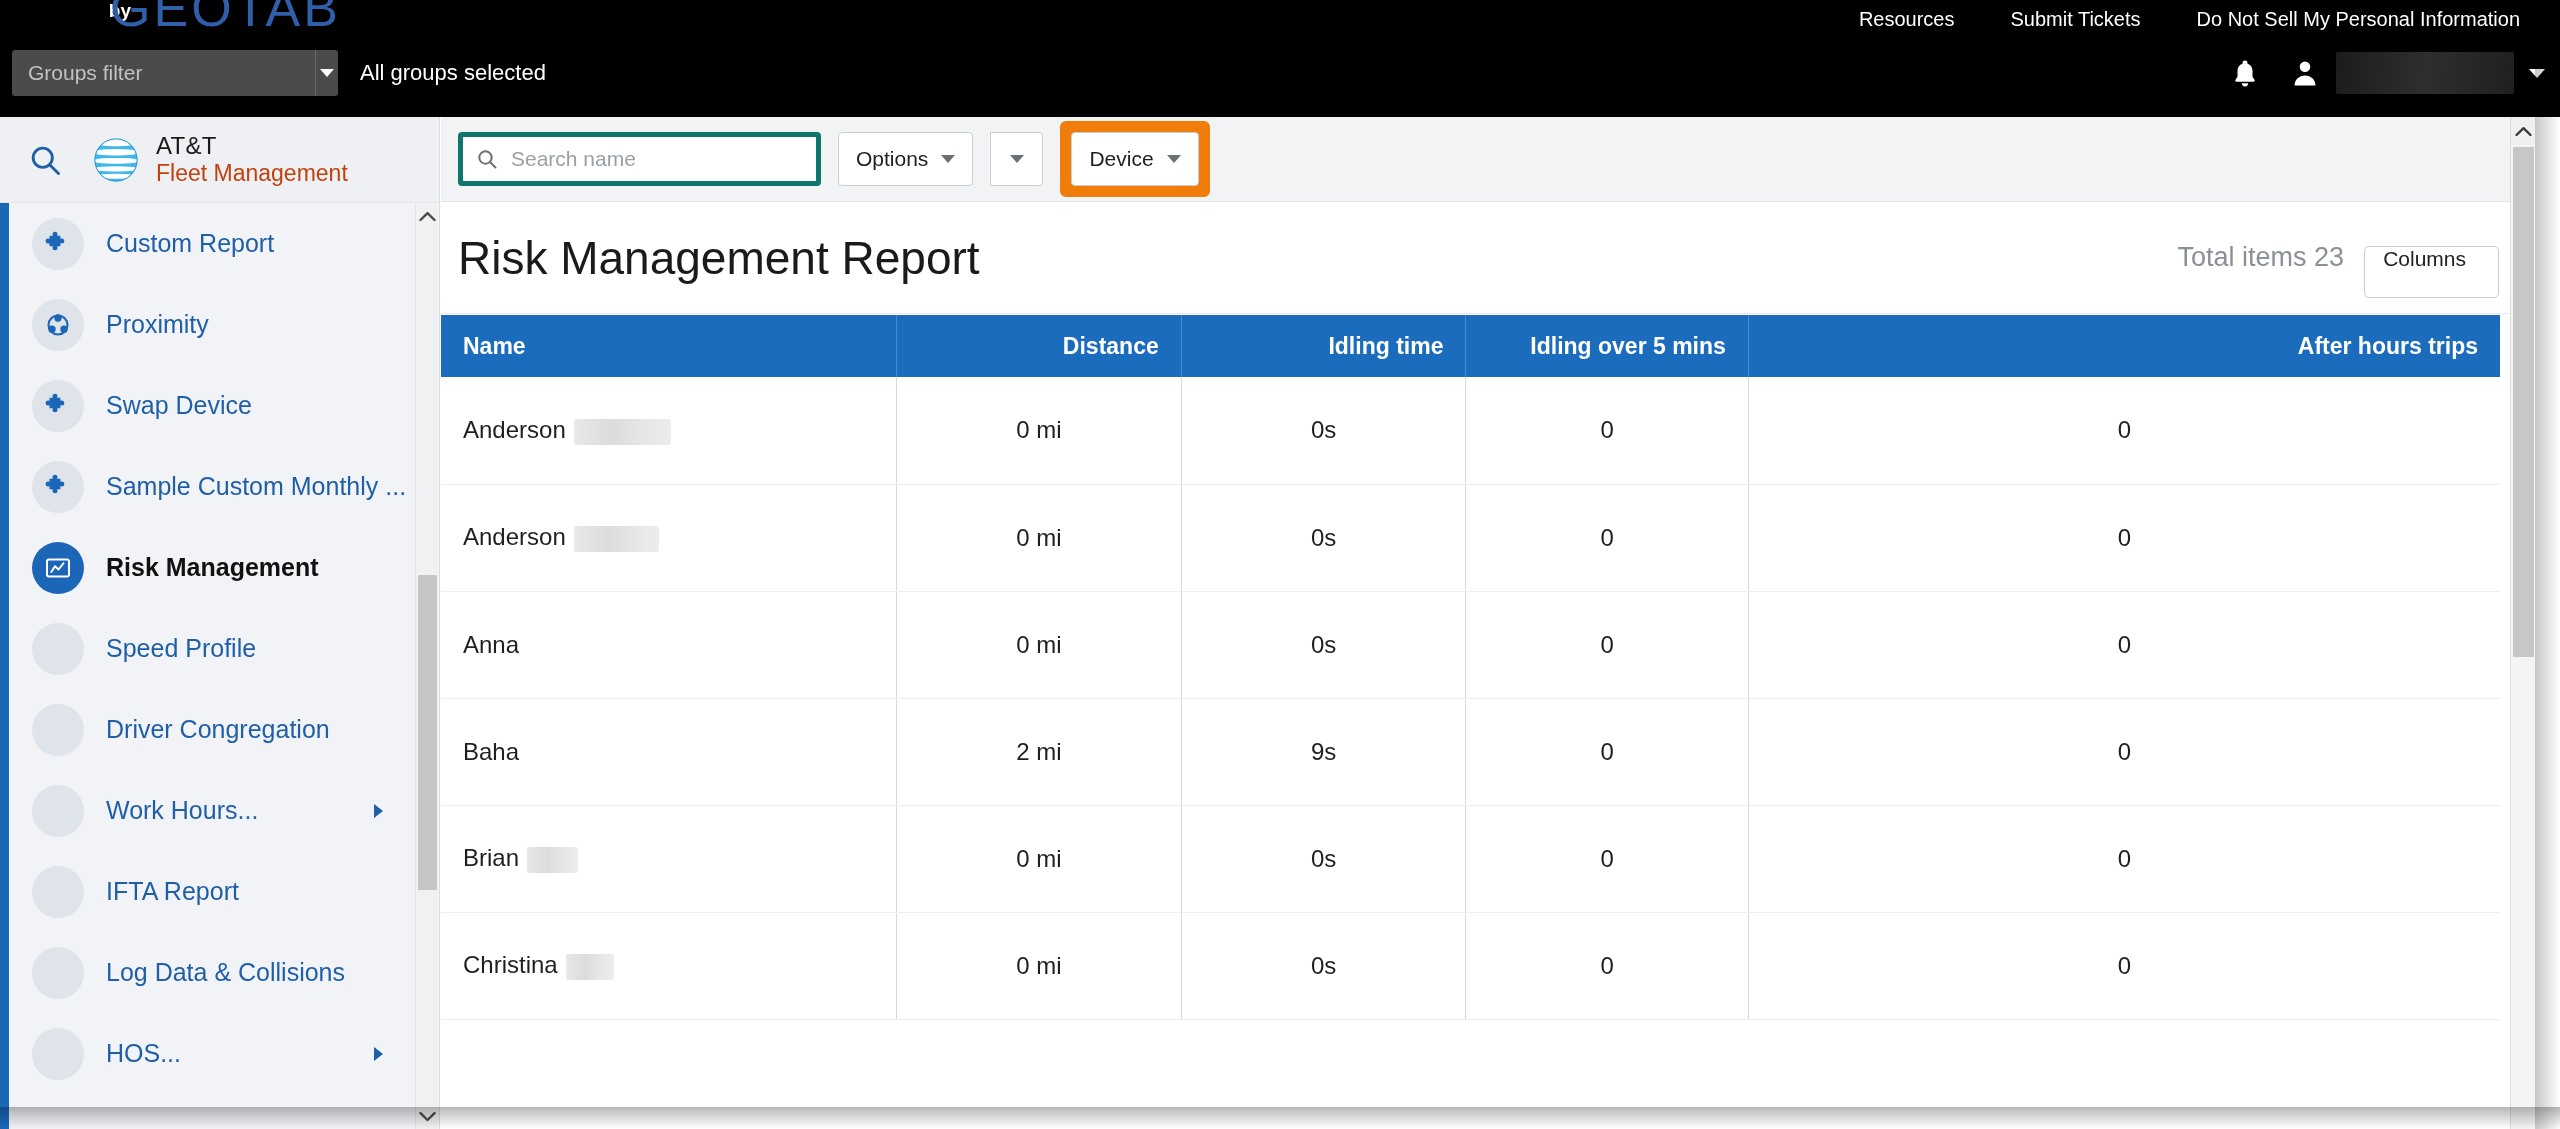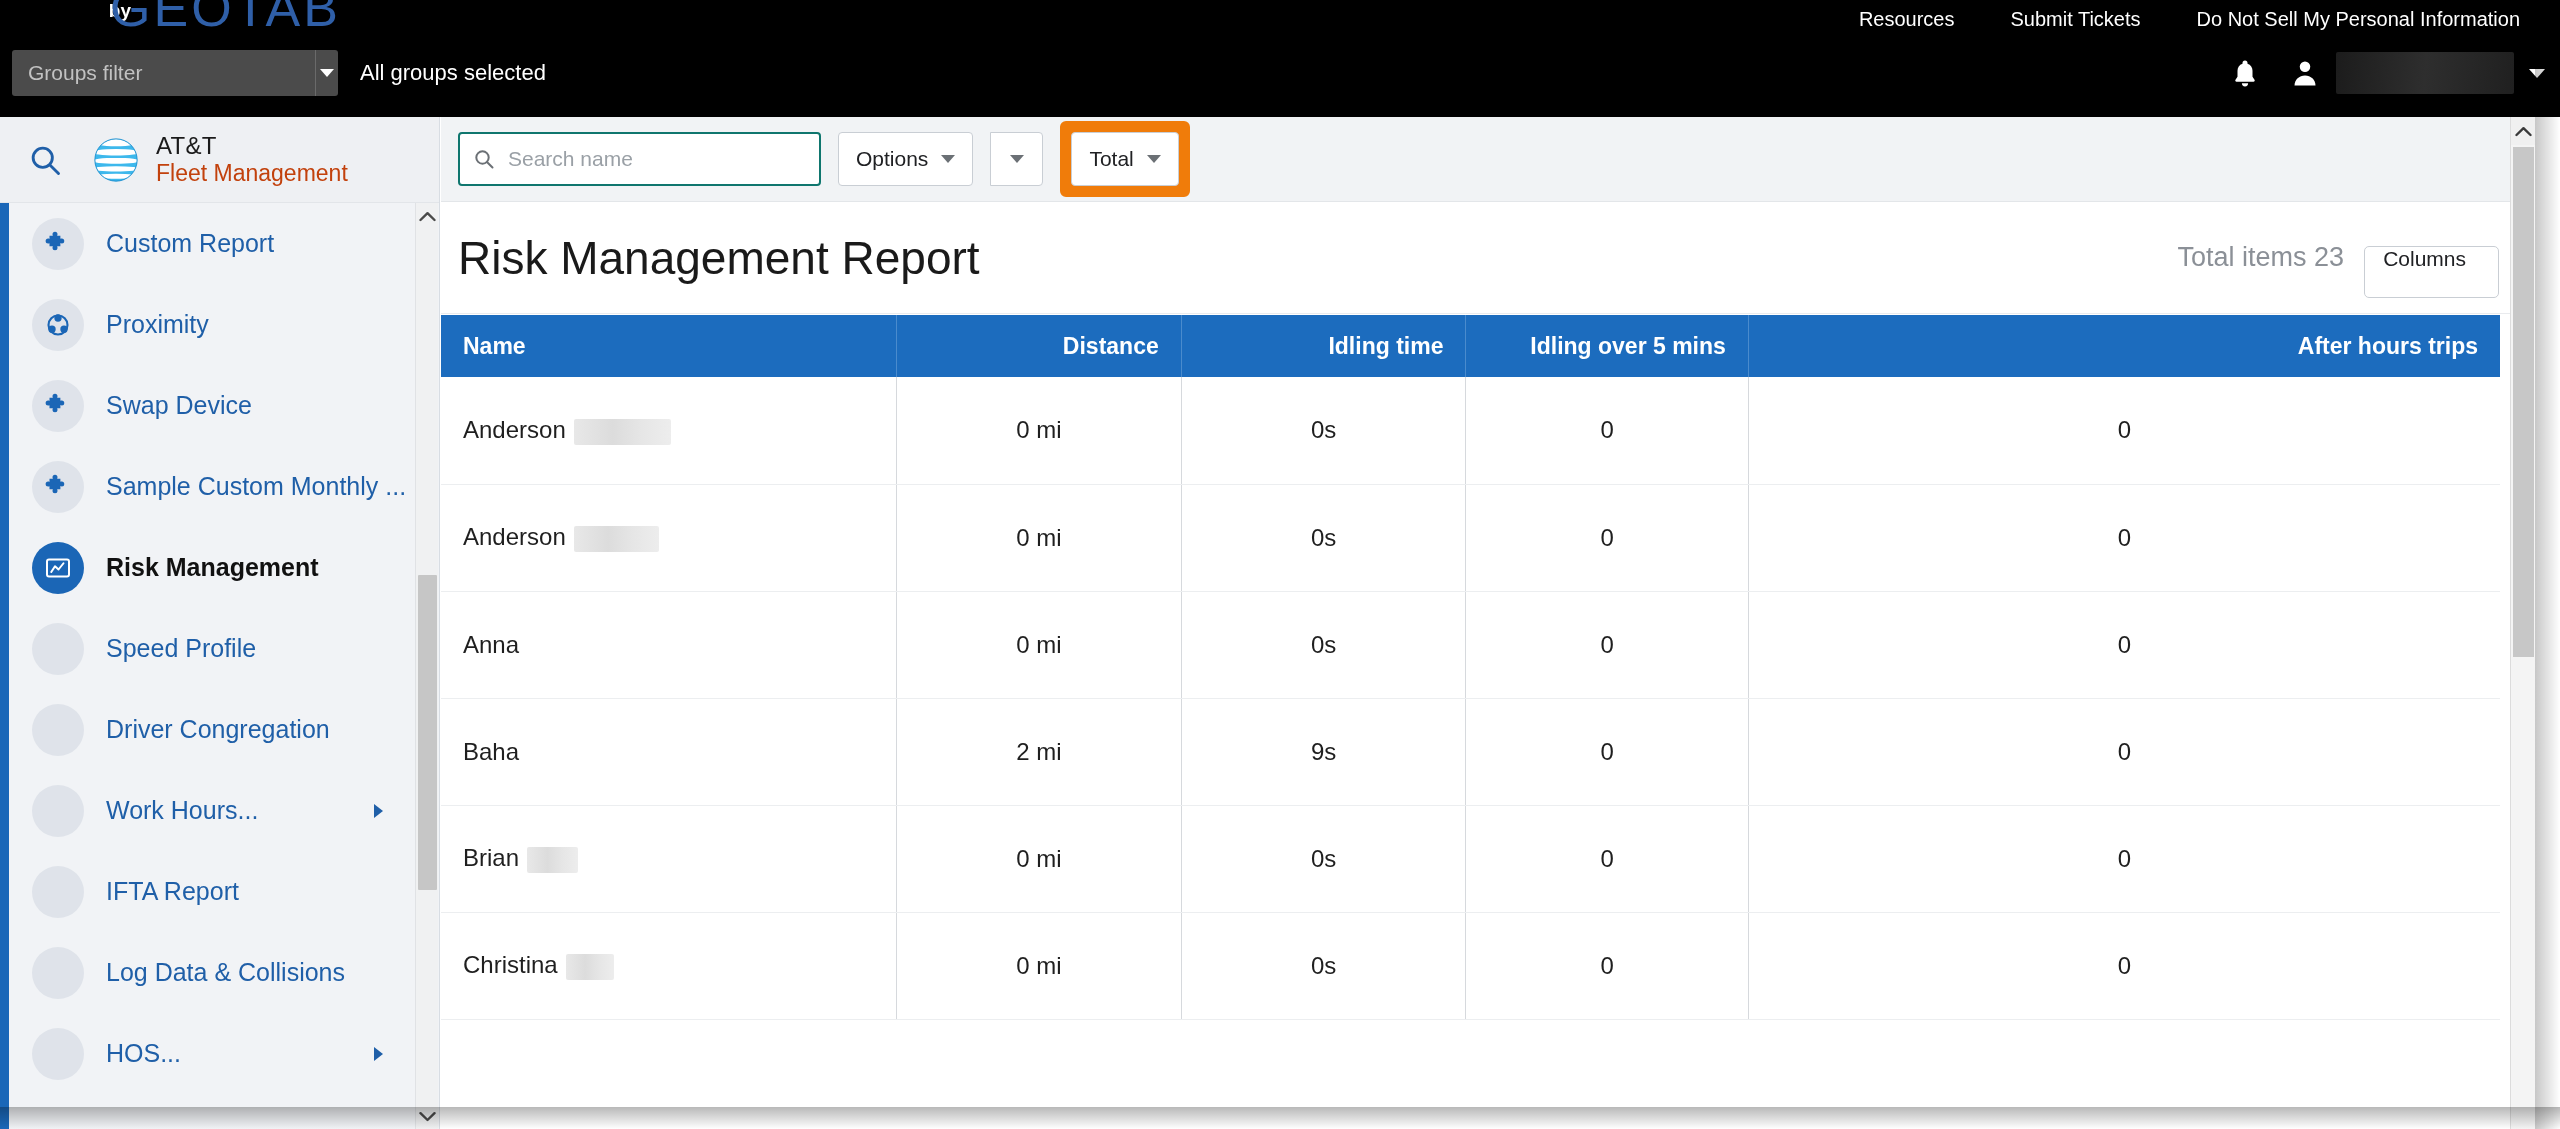--- a/index.html
+++ b/index.html
@@ -220,21 +220,21 @@
     height: 85px;
     background: #f1f3f5;
     border-bottom: 1px solid #e3e6e9;
     display: flex; align-items: center;
     padding-left: 17px;
     gap: 17px;
   }
   .search-field {
     width: 363px; height: 54px;
     background: #ffffff;
-    border: 2px solid #0f766e;
+    border: 5px solid #0f766e;
     border-radius: 4px;
     display: flex; align-items: center;
     padding: 0 12px;
     gap: 10px;
   }
   .search-field input {
     border: none; outline: none;
     font-size: 21px;
     color: #333;
     flex: 1;
@@ -586,21 +586,21 @@
       </div>
 
       <div class="split-group">
         <div class="btn btn-arrow">
           <span class="caret"></span>
         </div>
       </div>
 
       <div class="report-highlight">
         <div class="btn">
-          <span>Total</span>
+          <span>Device</span>
           <span class="caret"></span>
         </div>
       </div>
     </div>
 
     <div class="report-head">
       <div class="report-title">Risk Management Report</div>
       <div class="total-items">Total items 23</div>
       <div class="columns-btn">
         <span>Columns</span>

